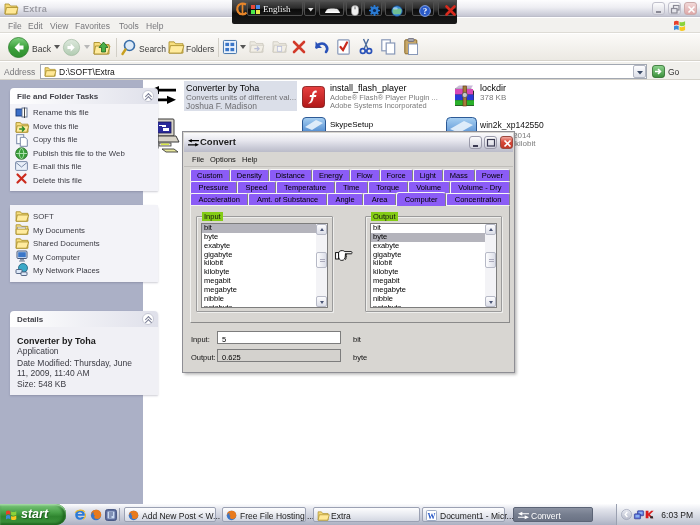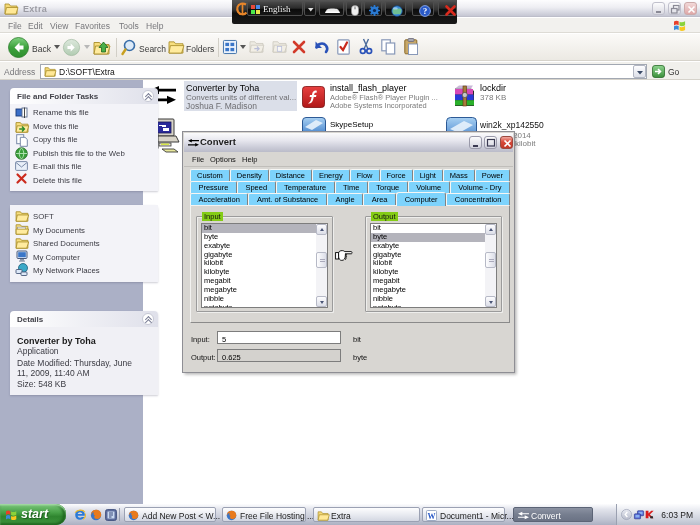--- a/index.html
+++ b/index.html
@@ -59,21 +59,21 @@
 #dialog { left:182px; top:131px; width:333px; height:242px; background:#d8d6d2;
   border:1px solid #8e8e94; box-shadow:1.5px 1.5px 3px rgba(0,0,0,.3); }
 #dtitle { position:absolute; left:1px; top:1px; width:329px; height:19px;
   background:linear-gradient(#fbfbfc,#e6e6ee 40%,#cbccd8 75%,#babbc9); }
 #dtitletext { position:absolute; left:17px; top:4px; font-size:9.5px; font-weight:bold; color:#1c1c1c; }
 .dbtn { position:absolute; top:4px; width:13px; height:13px; border-radius:3px; }
 #dmenu { position:absolute; left:1px; top:20px; width:329px; height:15px; background:#d8d6d2;
   border-bottom:1px solid #c0beba; font-size:7.5px; color:#111; }
 #dmenu span { position:absolute; top:3px; }
 .trow { position:absolute; left:7px; width:320px; height:12px; display:flex; }
-.tab { flex:1 1 auto; background:#7dd3fc; border:1px solid #828282; border-bottom:none;
+.tab { flex:1 1 auto; background:#8b5cf6; border:1px solid #828282; border-bottom:none;
   border-radius:2px 2px 0 0; font-size:7.5px; color:#000; text-align:center; line-height:11px;
   border-top-color:#f6f6f4; border-left-color:#f6f6f4; white-space:nowrap; padding:0 2px; }
 #tabpage { position:absolute; left:7px; top:73px; width:320px; height:118px; background:#d8d6d2;
   border:1px solid; border-color:#f2f2f0 #8a8a8a #8a8a8a #f2f2f0; }
 .fieldset { position:absolute; width:137px; height:96px; border:1px solid #9b9b9b;
   border-radius:1px; box-shadow:1px 1px 0 #eeeeec inset, 1px 1px 0 #eeeeec; }
 .fieldset b { position:absolute; left:5px; top:-5px; background:#84cc16; font-weight:normal;
   font-size:7.5px; padding:0 2px; color:#111; }
 .listbox { position:absolute; width:127px; height:85px; background:#fff;
   border:1px solid #7d7d7d; overflow:hidden; }

